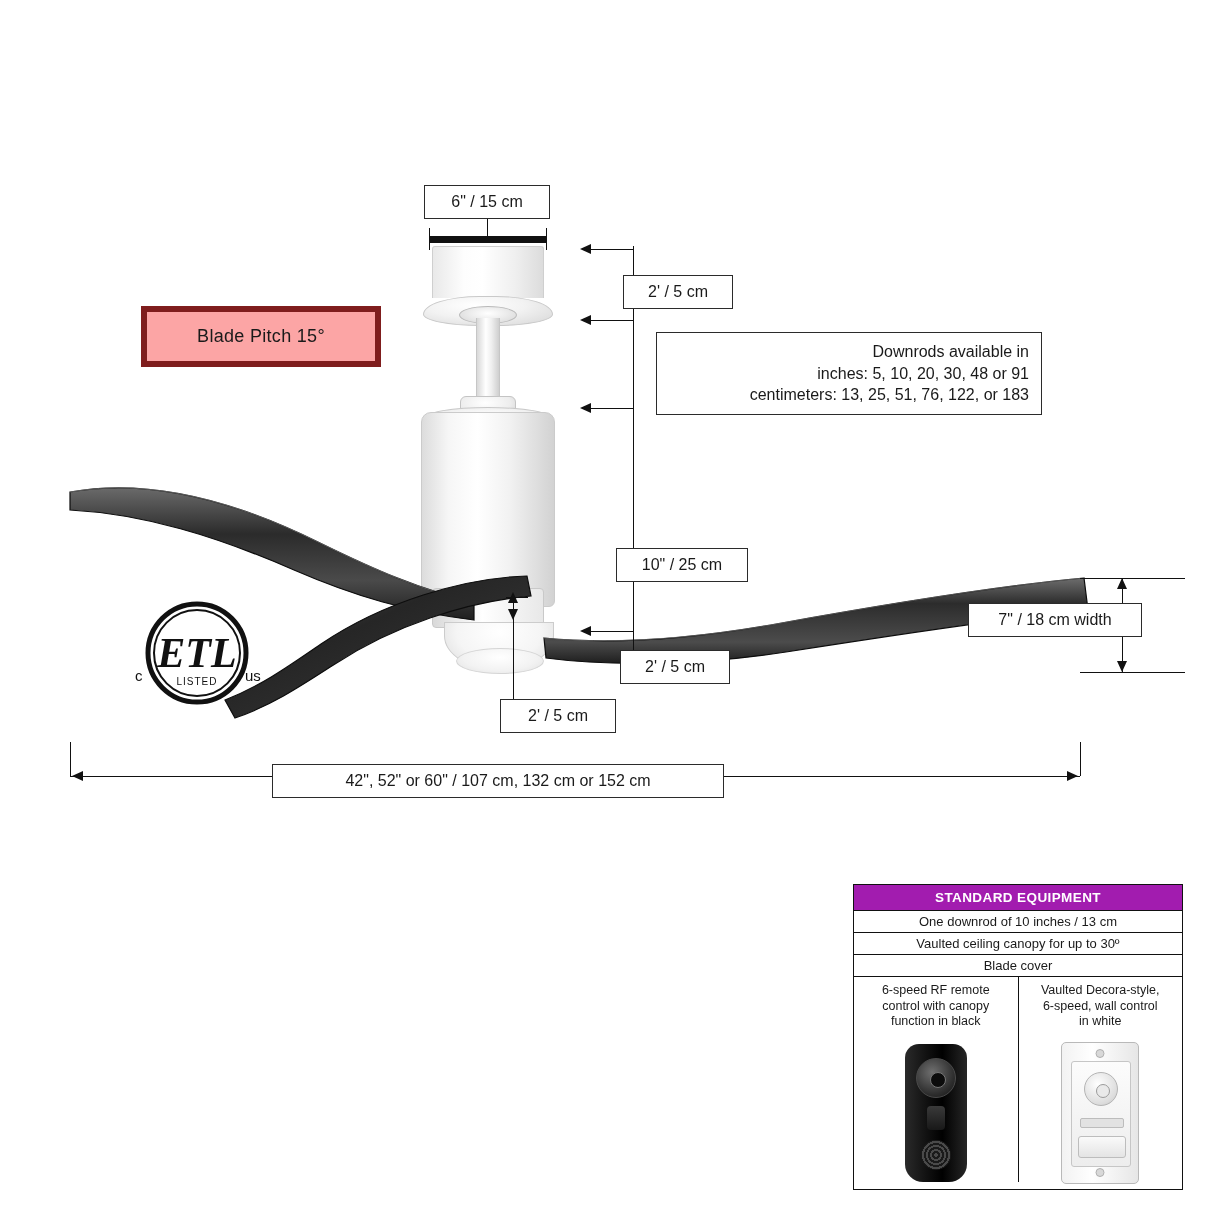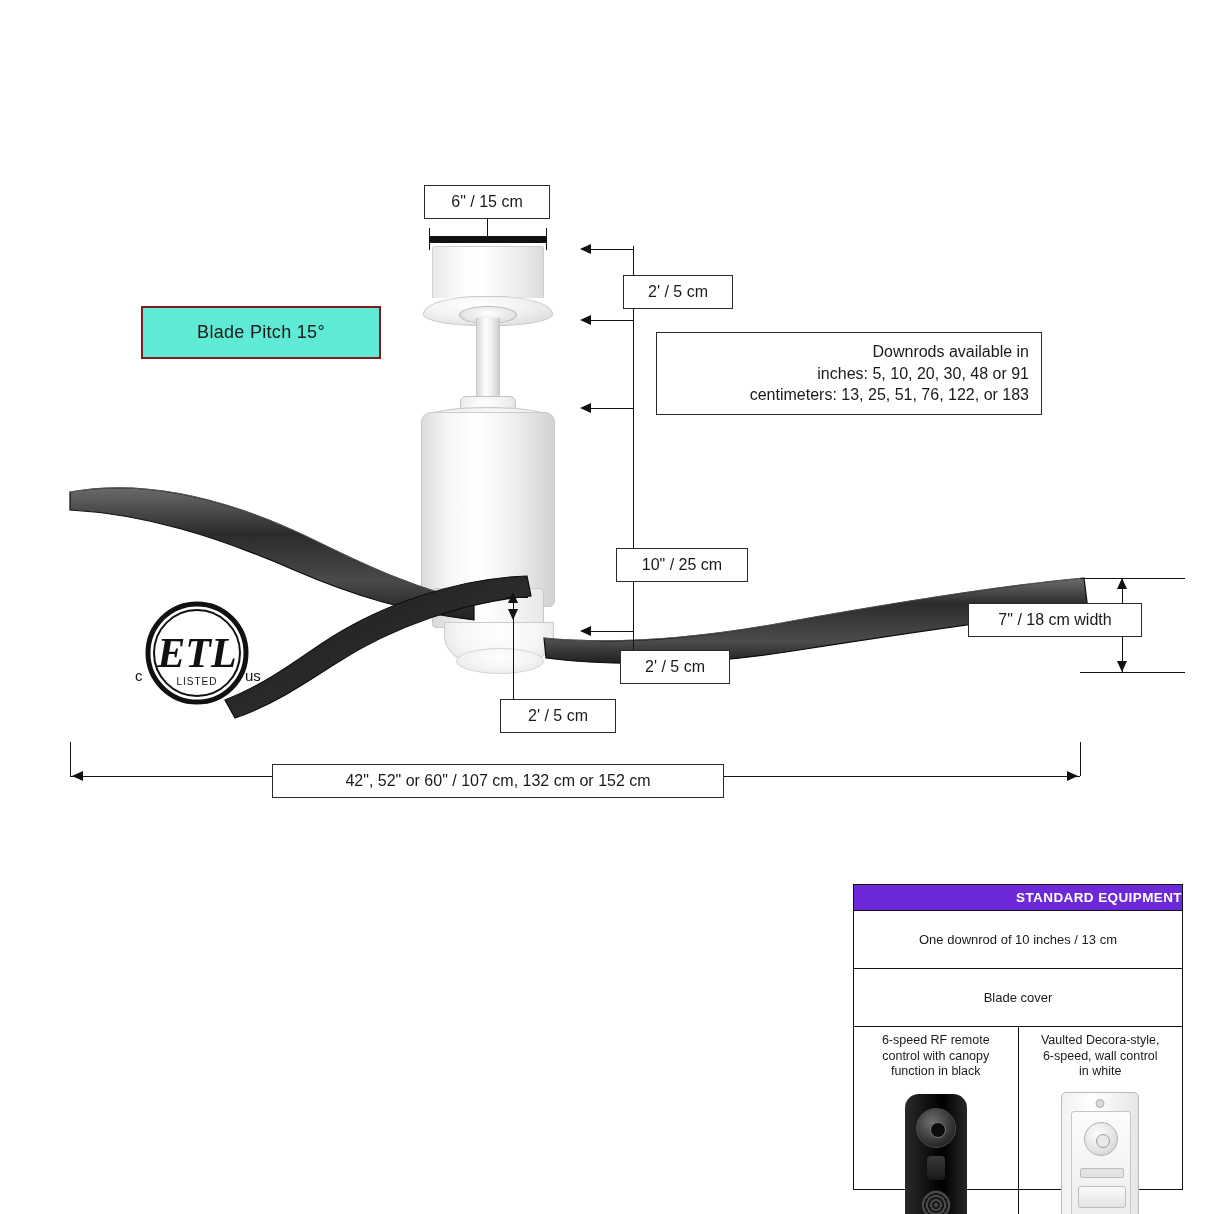--- a/index.html
+++ b/index.html
@@ -22,22 +22,22 @@
     font-size:16px;
     line-height:1.35;
     padding:5px 10px;
     white-space:nowrap;
     text-align:center;
   }
   .callout.multi { white-space:normal; text-align:right; }
 
   .pitchbox {
     position:absolute;
-    background:#5eead4;
-    border:2px solid #7f1d1d;
+    background:#fca5a5;
+    border:6px solid #7f1d1d;
     font-size:18px;
     padding:14px 24px;
     text-align:center;
     letter-spacing:.3px;
   }
 
   
   .hline { position:absolute; height:0; border-top:1px solid #111; }
   .vline { position:absolute; width:0; border-left:1px solid #111; }
 
@@ -116,25 +116,25 @@
   .etl { position:absolute; left:117px; top:597px; width:160px; height:112px; }
 
   
   .std-table {
     position:absolute; left:853px; top:884px; width:330px; height:306px;
     border:1px solid #111;
     background:#ffffff;
     font-size:13px;
   }
   .std-head {
-    background:#6d28d9; color:#fff; text-align:right;
+    background:#a21caf; color:#fff; text-align:center;
     font-weight:bold; font-size:13.5px; letter-spacing:.4px;
     padding:5px 0; border-bottom:1px solid #111;
   }
-  .std-row { text-align:center; padding:21px 0; border-bottom:1px solid #111; font-size:13px;}
+  .std-row { text-align:center; padding:3px 0; border-bottom:1px solid #111; font-size:13px;}
   .std-split { display:flex; height:205px; }
   .std-cellL, .std-cellR { flex:1; padding:6px 6px 0 6px; text-align:center; }
   .std-cellL { border-right:1px solid #111; }
   .cell-text { font-size:12.5px; line-height:1.25;text-align:center; }
 
   .remote-wrap, .wall-wrap { position:relative; height:150px; margin-top:8px; }
 
   .remote {
     position:absolute; left:50%; transform:translateX(-50%);
     top:6px; width:62px; height:138px;
@@ -328,20 +328,21 @@
 
   <div class="callout" style="left:620px; top:650px; width:110px;">2' / 5 cm</div>
 
   <div class="callout" style="left:500px; top:699px; width:116px;">2' / 5 cm</div>
 
   <div class="callout" style="left:272px; top:764px; width:452px;">42", 52" or 60" / 107 cm, 132  cm or 152 cm</div>
 
   <div class="std-table">
     <div class="std-head">STANDARD EQUIPMENT</div>
     <div class="std-row">One downrod of 10 inches / 13 cm</div>
+    <div class="std-row">Vaulted ceiling canopy for up to 30º</div>
     <div class="std-row">Blade cover</div>
 
     <div class="std-split">
       <div class="std-cellL">
         <div class="cell-text">
           <div>6-speed RF remote</div>
           <div>control with canopy</div>
           <div>function in black</div>
         </div>
         <div class="remote-wrap">

